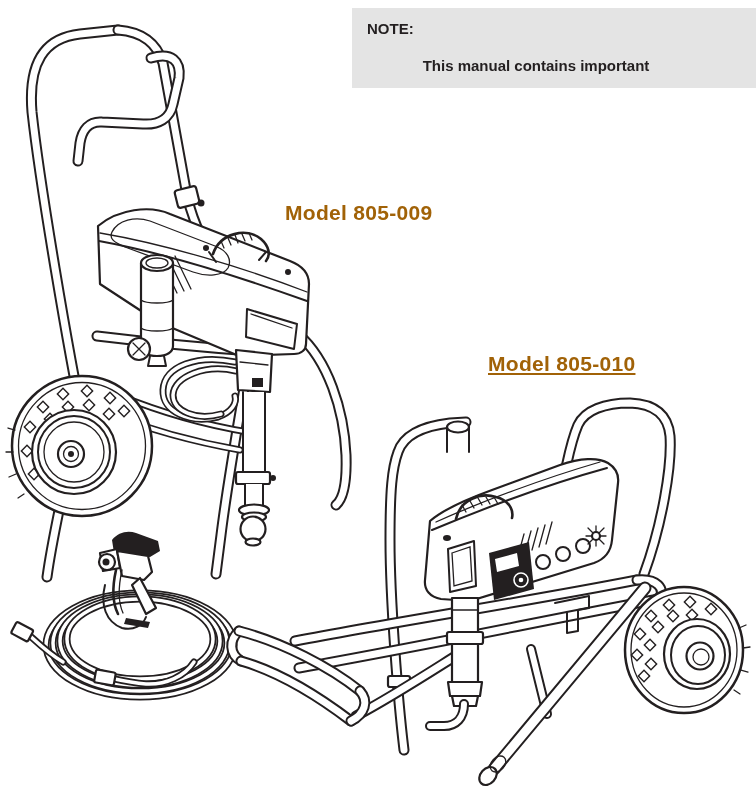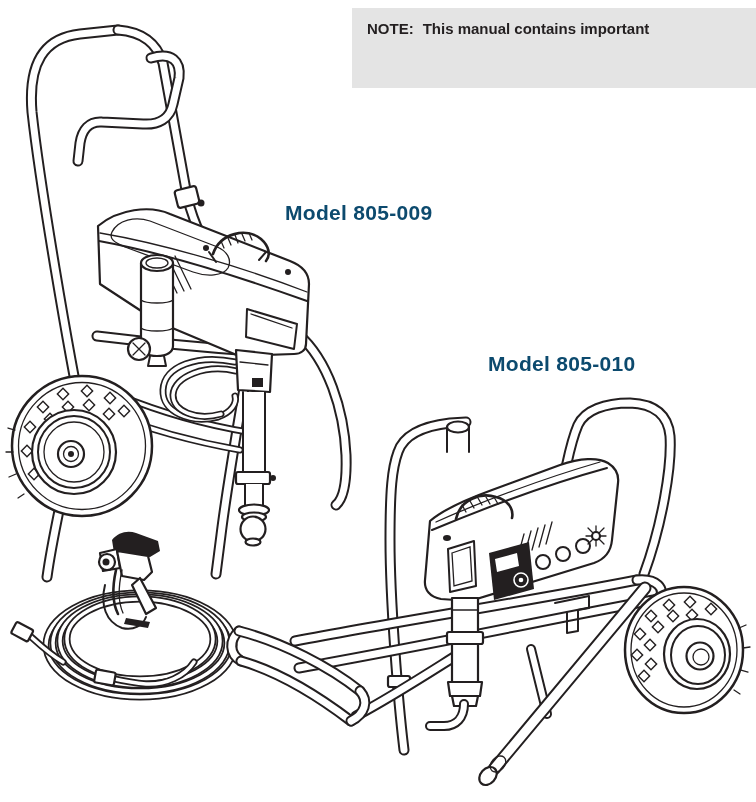--- a/index.html
+++ b/index.html
@@ -7,29 +7,29 @@
     position:relative;width:756px;height:802px;background:#ffffff;overflow:hidden;
     font-family:"Liberation Sans", sans-serif;color:#231f20;
   }
   
   .note-box{
     position:absolute;left:352px;top:8px;width:404px;height:80px;
     background:#e4e4e4;box-sizing:border-box;padding:11px 8px 0 15px;
     display:flex;gap:9px;
   }
   .note-label{font-weight:bold;font-size:15px;line-height:19px;white-space:pre;}
-  .note-lines{font-weight:bold;font-size:15px;line-height:19px;}
+  .note-lines{font-weight:bold;font-size:15px;line-height:19px;margin-top:37px;}
   .note-line{white-space:pre;}
   
   .model-label{
     position:absolute;font-weight:bold;font-size:21px;letter-spacing:0.3px;
-    color:#0c4a6e;white-space:pre;
+    color:#a16207;white-space:pre;
   }
   #model-1{left:285px;top:201px;}
-  #model-2{left:488px;top:352px;}
+  #model-2{left:488px;top:352px;text-decoration:underline;}
   
   svg{position:absolute;left:0;top:0;}
   .part{fill:#ffffff;stroke:#231f20;stroke-width:2.2;stroke-linejoin:round;}
   .part25{fill:#ffffff;stroke:#231f20;stroke-width:2.5;stroke-linejoin:round;}
   .ln{fill:none;stroke:#231f20;stroke-width:2;stroke-linecap:round;stroke-linejoin:round;}
   .ln26{fill:none;stroke:#231f20;stroke-width:2.6;stroke-linecap:round;}
   .ln-thin{fill:none;stroke:#231f20;stroke-width:1.3;stroke-linecap:round;}
   .dark{fill:#231f20;stroke:none;}
   .tube{fill:none;stroke:#231f20;stroke-width:11;stroke-linecap:round;stroke-linejoin:round;}
   .tube-core{fill:none;stroke:#ffffff;stroke-width:7;stroke-linecap:round;stroke-linejoin:round;}

